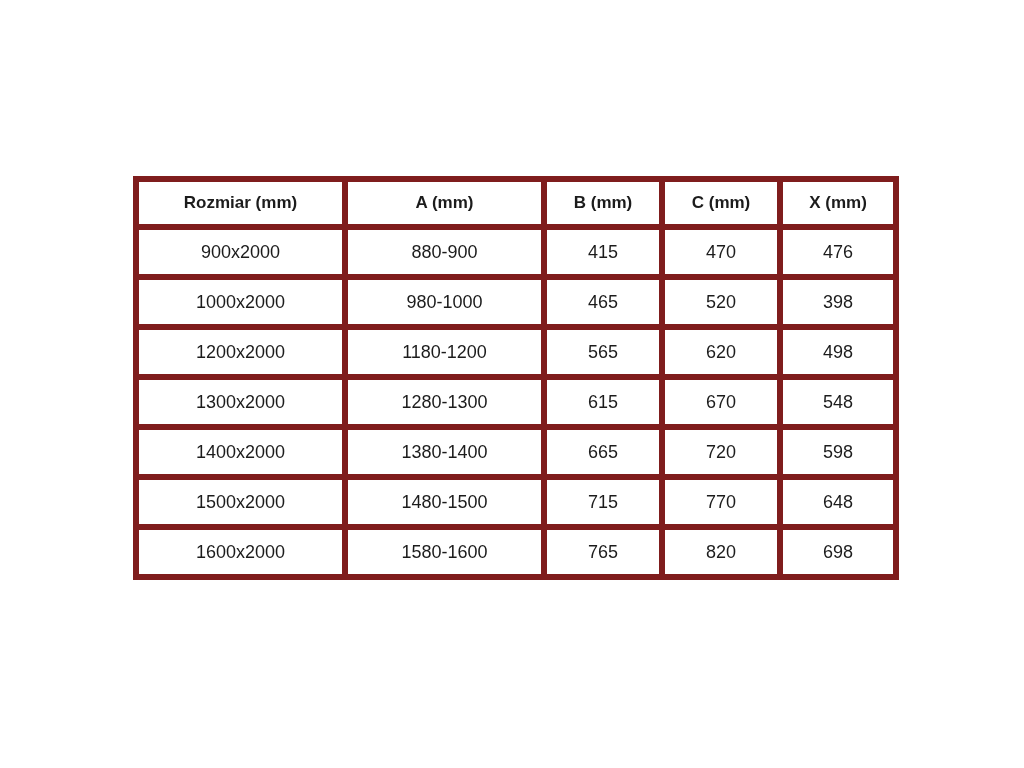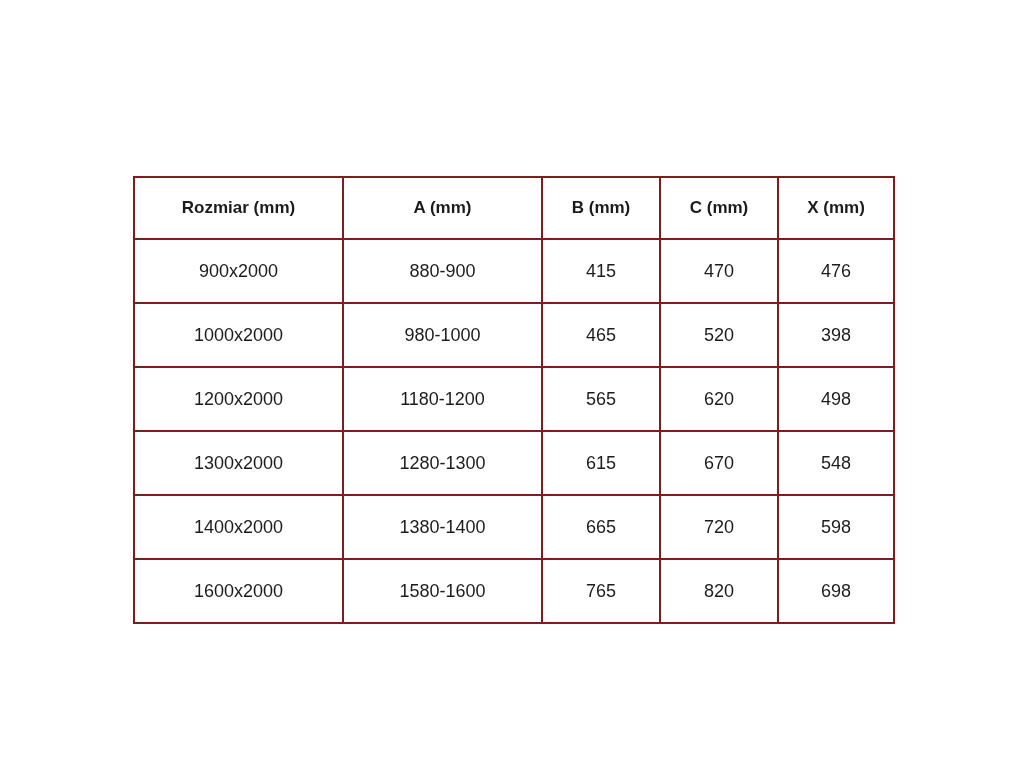--- a/index.html
+++ b/index.html
@@ -22,24 +22,24 @@
     width: 760px;
   }
   table.spec-table {
     border-collapse: collapse;
     table-layout: fixed;
     width: 760px;
     background: #ffffff;
   }
   table.spec-table th,
   table.spec-table td {
-    border: 2px solid #7f1d1d;
+    border: 6px solid #7f1d1d;
     text-align: center;
     vertical-align: middle;
-    padding: 9px;
+    padding: 0;
     color: #1c1c1c;
     font-family: "Liberation Sans", sans-serif;
     overflow: hidden;
     white-space: nowrap;
   }
   table.spec-table th {
     height: 42px;
     font-size: 17px;
     font-weight: bold;
   }
@@ -101,20 +101,27 @@
             <td>548</td>
           </tr>
           <tr>
             <td>1400x2000</td>
             <td>1380-1400</td>
             <td>665</td>
             <td>720</td>
             <td>598</td>
           </tr>
           <tr>
+            <td>1500x2000</td>
+            <td>1480-1500</td>
+            <td>715</td>
+            <td>770</td>
+            <td>648</td>
+          </tr>
+          <tr>
             <td>1600x2000</td>
             <td>1580-1600</td>
             <td>765</td>
             <td>820</td>
             <td>698</td>
           </tr>
         </tbody>
     </table>
   </div>
 </div>

